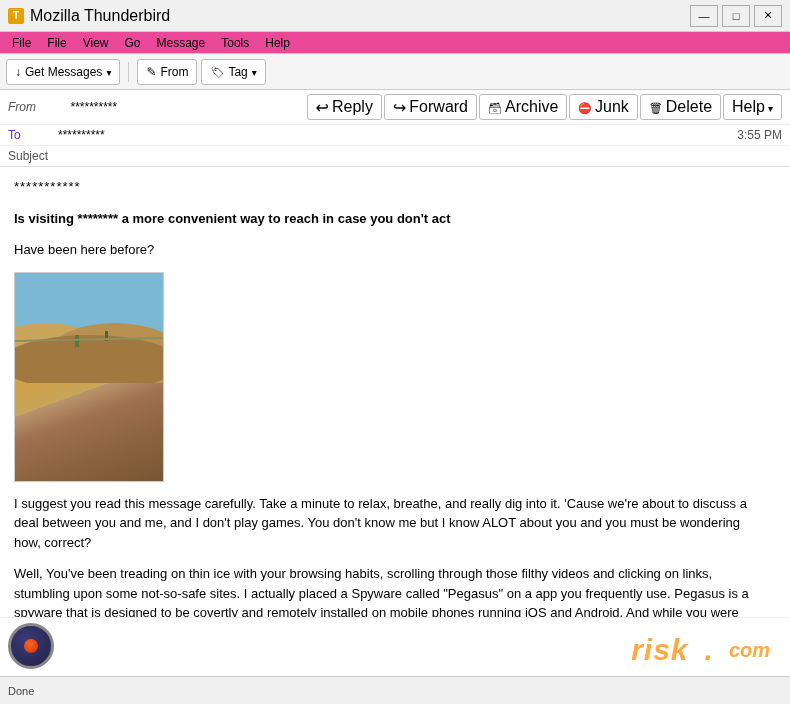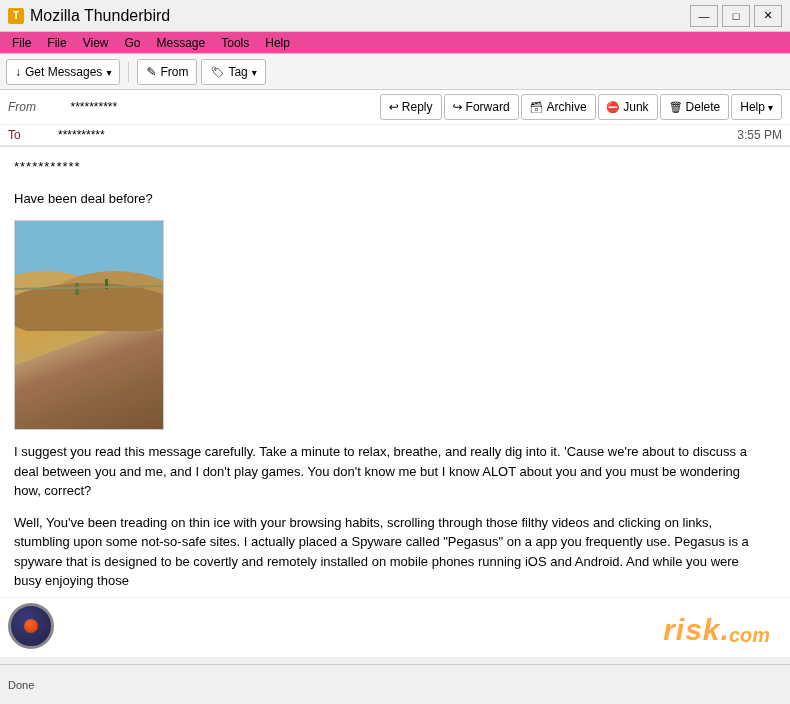--- a/index.html
+++ b/index.html
@@ -80,21 +80,21 @@
     }
     .email-field {
       display: flex;
       align-items: center;
       padding: 3px 8px;
       border-bottom: 1px solid #eee;
       font-size: 12px;
     }
     .email-field-label {
       width: 50px;
-      color: #7f1d1d;
+      color: #6d28d9;
       font-weight: 500;
     }
     .email-field-value {
       flex: 1;
     }
     .email-field-time {
       color: #555;
       font-size: 12px;
     }
     .email-subject-row {
@@ -108,21 +108,21 @@
       display: flex;
       gap: 2px;
     }
     .action-btn {
       display: flex; align-items: center; gap: 3px;
       padding: 3px 8px;
       background: #fff;
       border: 1px solid #bbb;
       border-radius: 3px;
       cursor: pointer;
-      font-size: 12px;
+      font-size: 16px;
       height: 26px;
     }
 
     
     .email-body-container {
       background: #fff;
       overflow-y: scroll;
       height: calc(704px - 32px - 22px - 36px - 26px - 26px - 26px - 24px - 24px);
       padding: 10px 14px;
       position: relative;
@@ -165,21 +165,21 @@
     .magnifier-dot {
       width: 14px; height: 14px;
       border-radius: 50%;
       background: radial-gradient(circle at 40% 35%, #ff6622, #cc3300);
     }
 
     
     .status-bar {
       background: #f0f0f0;
       border-top: 1px solid #ccc;
-      height: 40px;
+      height: 28px;
       display: flex;
       align-items: center;
       padding: 0 8px;
       font-size: 11px;
       color: #444;
       position: fixed;
       bottom: 0;
       width: 790px;
     }
 
@@ -267,26 +267,30 @@
       </button>
     </div>
   </div>
 
   <div class="email-field">
     <span class="email-field-label">To</span>
     <span class="email-field-value">**********</span>
     <span class="email-field-time">3:55 PM</span>
   </div>
 
+  <div class="email-subject-row">
+    <span>Subject</span>
+  </div>
 </div>
 
 <div class="email-body-container" style="height: 450px;">
   <div class="email-body">
     <p class="stars">***********</p>
-    <p>Have been deal before?</p>
+    <p class="subject-line">Is visiting ******** a more convenient way to reach in case you don't act</p>
+    <p>Have been here before?</p>
 
     <div class="email-image">
 
       <svg width="150" height="110" style="position:absolute; top:0; left:0;" viewBox="0 0 150 110">
 
         <rect x="0" y="0" width="150" height="65" fill="#7ab8d4"></rect>
 
         <ellipse cx="30" cy="80" rx="60" ry="30" fill="#c8a55a"></ellipse>
         <ellipse cx="100" cy="85" rx="70" ry="35" fill="#b89050"></ellipse>
         <ellipse cx="75" cy="90" rx="90" ry="28" fill="#a07840"></ellipse>
@@ -309,21 +313,21 @@
     </p>
   </div>
 </div>
 
 <div style="position:relative; background:#fff; overflow:hidden; height:60px; border-top:1px solid #eee;">
 
   <div class="magnifier-circle">
     <div class="magnifier-dot"></div>
   </div>
 
-  <div style="position:absolute; right:20px; bottom:10px; display:flex; align-items:flex-end; gap:0;">
+  <div style="position:absolute; right:20px; bottom:10px; display:flex; align-items:center; gap:16px;">
     <span style="font-size:30px; font-weight:bold; color:rgba(255,140,0,0.75); font-style:italic; letter-spacing:1px;">risk</span>
     <span style="font-size:30px; font-weight:bold; color:rgba(255,140,0,0.75); font-style:italic;">.</span>
     <span style="font-size:20px; font-weight:bold; color:rgba(255,140,0,0.75); font-style:italic;">com</span>
   </div>
 </div>
 
 <div class="status-bar">
   <span>Done</span>
 </div>
 

